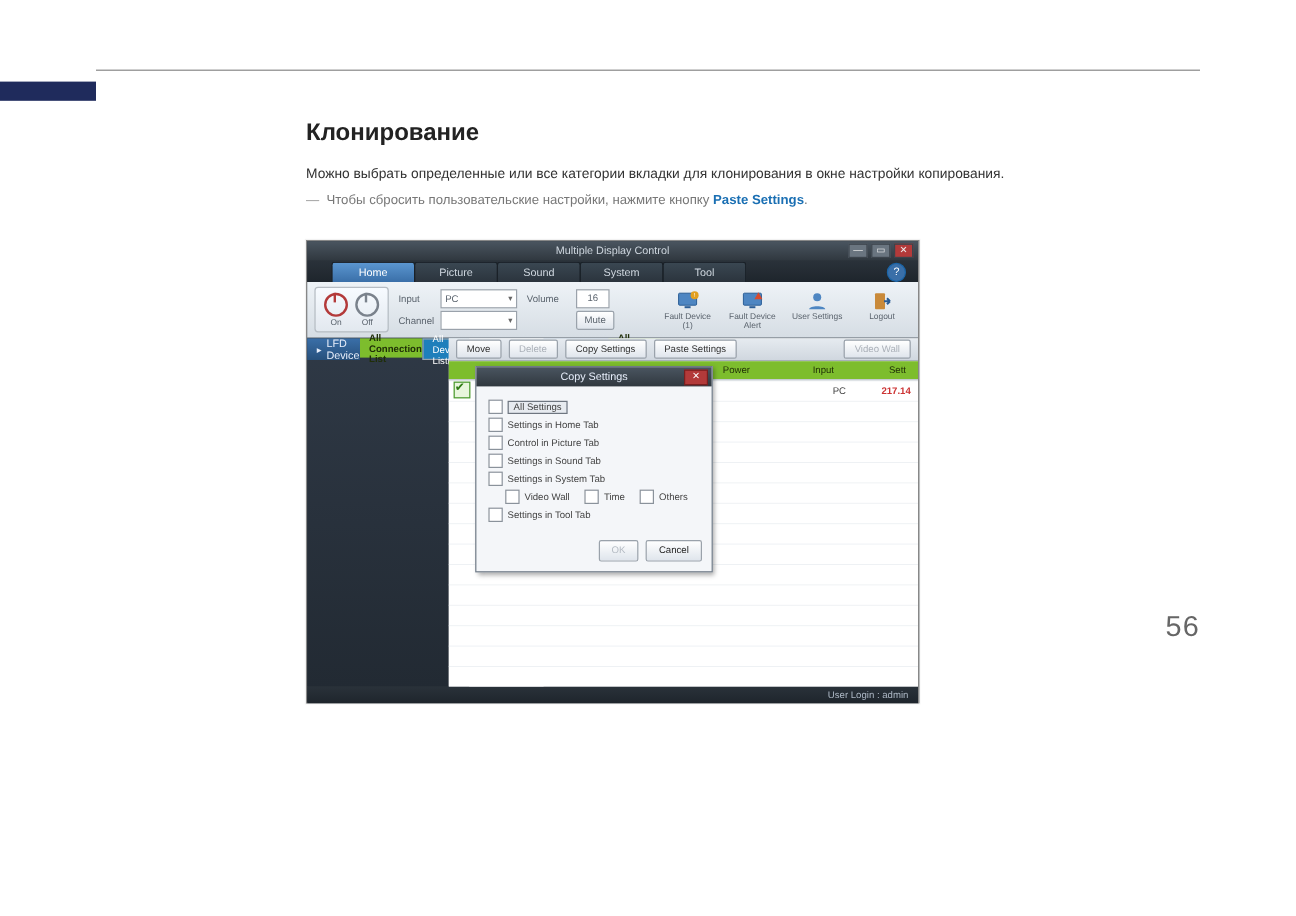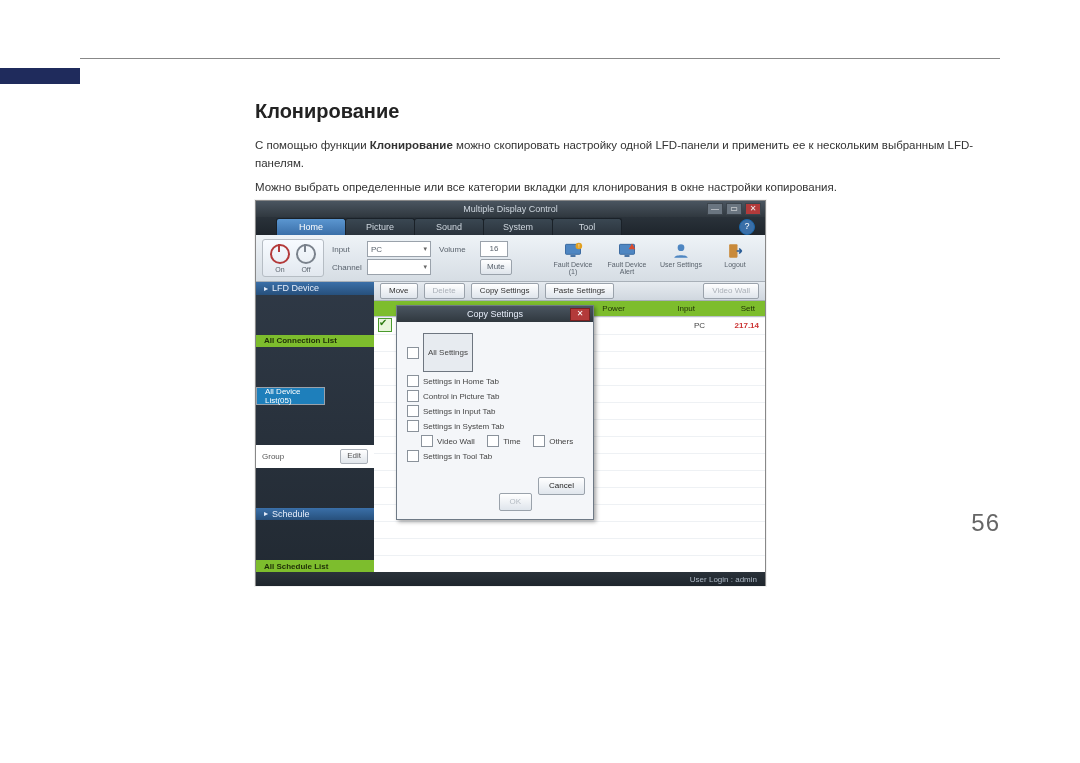--- a/index.html
+++ b/index.html
@@ -38,21 +38,21 @@
   .sel{width:56px;height:14px;border:1px solid #9aa2ab;background:#fff;font-size:8px;padding:0 3px;display:flex;align-items:center;justify-content:space-between;}
   .sel .arr{font-size:7px;color:#666;}
   .spin{display:flex;align-items:center;}
   .spin-val{width:26px;height:14px;border:1px solid #9aa2ab;background:#fff;font-size:8px;text-align:center;line-height:13px;}
   .mini-btn{height:14px;border:1px solid #9aa2ab;background:linear-gradient(#fff,#dfe5ec);font-size:8px;padding:0 6px;line-height:13px;border-radius:2px;}
   .rb-icons{margin-left:auto;display:flex;gap:6px;}
   .rb-ico{width:48px;display:flex;flex-direction:column;align-items:center;font-size:7px;color:#5a636d;text-align:center;line-height:1.05;}
   .rb-ico svg{width:20px;height:20px;}
 
   .workrow{display:flex;height:calc(100% - 16px - 18px - 46px - 14px);}
-  .side{width:118px;background:linear-gradient(#2f3946,#222a33);display:flex;flex-direction:column;gap:40px;}
+  .side{width:118px;background:linear-gradient(#2f3946,#222a33);display:flex;flex-direction:row;}
   .side-head{height:18px;background:linear-gradient(#3a6fa8,#27507c);color:#e7eefb;font-size:9px;display:flex;align-items:center;padding-left:8px;}
   .side-head::before{content:"▸";margin-right:4px;font-size:8px;}
   .side-item{height:16px;font-size:8px;display:flex;align-items:center;padding-left:8px;}
   .side-item.green{background:#7dbd2d;color:#1f2e07;font-weight:bold;}
   .side-item.sel{background:#1e7fbb;color:#fff;}
   .side-flex{flex:1;background:#fff;}
   .group-row{display:flex;align-items:center;justify-content:space-between;padding:4px 6px;font-size:8px;color:#555;}
   .edit-btn{height:13px;border:1px solid #aab0b8;background:linear-gradient(#fff,#e0e5eb);border-radius:2px;font-size:8px;padding:0 6px;line-height:12px;}
 
   .main{flex:1;display:flex;flex-direction:column;background:#fff;position:relative;}
@@ -72,40 +72,37 @@
   .row1 .ip{position:absolute;right:6px;color:#c33;font-weight:bold;}
 
   
   .modal{position:absolute;left:140px;top:104px;width:196px;background:#f4f6f9;border:1px solid #6f7a86;box-shadow:2px 2px 4px rgba(0,0,0,.35);}
   .modal-title{height:16px;background:linear-gradient(#4a5560,#30383f);color:#e7eefb;font-size:9px;display:flex;align-items:center;justify-content:center;position:relative;}
   .modal-x{position:absolute;right:3px;top:2px;width:18px;height:11px;background:#b33a3a;border:1px solid #7a1f1f;color:#fff;font-size:8px;text-align:center;line-height:10px;}
   .modal-body{padding:8px 10px 6px 10px;}
   .m-row{display:flex;align-items:center;gap:4px;font-size:8px;color:#444;margin:3px 0;}
   .m-row.indent{margin-left:14px;}
   .mck{width:10px;height:10px;border:1px solid #8a929b;background:#fff;}
-  .all-set{border:1px solid #6e7680;padding:14px 4px;background:#e7ebf0;}
+  .all-set{border:1px solid #6e7680;padding:0 4px;background:#e7ebf0;}
   .m-buttons{display:flex;justify-content:flex-end;gap:6px;padding:6px 8px 8px 0;}
   .m-btn{height:16px;border:1px solid #9aa2ab;background:linear-gradient(#fff,#dfe5ec);font-size:8px;padding:0 10px;line-height:15px;border-radius:2px;}
-  .m-btn.dis{color:#b4bbc3;margin-top:16px;}
+  .m-btn.dis{color:#b4bbc3;}
 
   .status{height:14px;background:linear-gradient(#2a323a,#1e252c);color:#aeb9c6;font-size:8px;display:flex;align-items:center;justify-content:flex-end;padding-right:8px;}
 
 </style>
 </head>
 <body>
 
 <div class="page">
   <div class="top-rule"></div>
   <div class="thick-rule"></div>
 
   <div class="content">
     <h2 class="section">Клонирование</h2>
-    <p class="body-text">
-      <span>С помощью функции </span><span class="bold">Клонирование</span><span> можно скопировать настройку одной LFD-панели и применить ее к нескольким выбранным LFD-панелям.</span>
-    </p>
     <p class="body-text">Можно выбрать определенные или все категории вкладки для клонирования в окне настройки копирования.</p>
     <p class="note-line">
       <span class="note-dash">―</span><span>Чтобы сбросить пользовательские настройки, нажмите кнопку </span><span class="link">Paste Settings</span><span>.</span>
     </p>
   </div>
 
   <div class="shot">
 
     <div class="titlebar">
       <span>Multiple Display Control</span>
@@ -257,21 +254,21 @@
         <div class="m-row">
             <span class="mck"></span>
             <span>Settings in Home Tab</span>
           </div>
         <div class="m-row">
             <span class="mck"></span>
             <span>Control in Picture Tab</span>
           </div>
         <div class="m-row">
             <span class="mck"></span>
-            <span>Settings in Input Tab</span>
+            <span>Settings in Sound Tab</span>
           </div>
         <div class="m-row">
             <span class="mck"></span>
             <span>Settings in System Tab</span>
           </div>
         <div class="m-row indent"><span class="mck"></span><span>Video Wall</span>&nbsp;&nbsp;<span class="mck"></span><span>Time</span>&nbsp;&nbsp;<span class="mck"></span><span>Others</span></div>
         <div class="m-row">
             <span class="mck"></span>
             <span>Settings in Tool Tab</span>
           </div>

